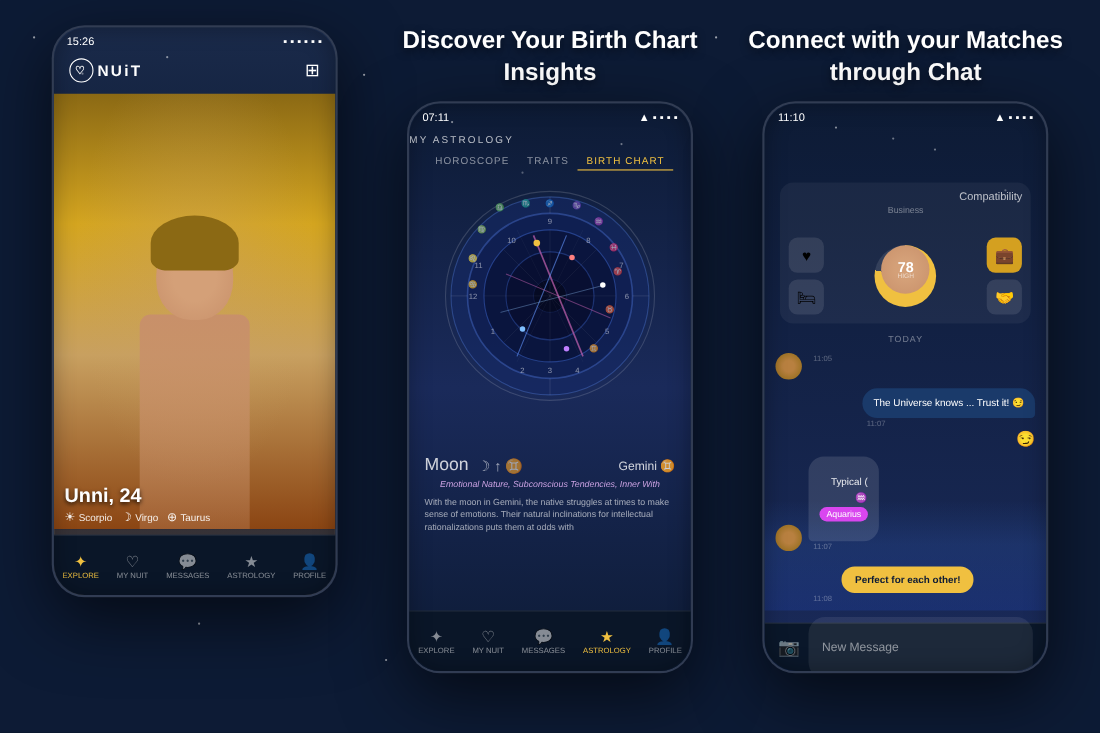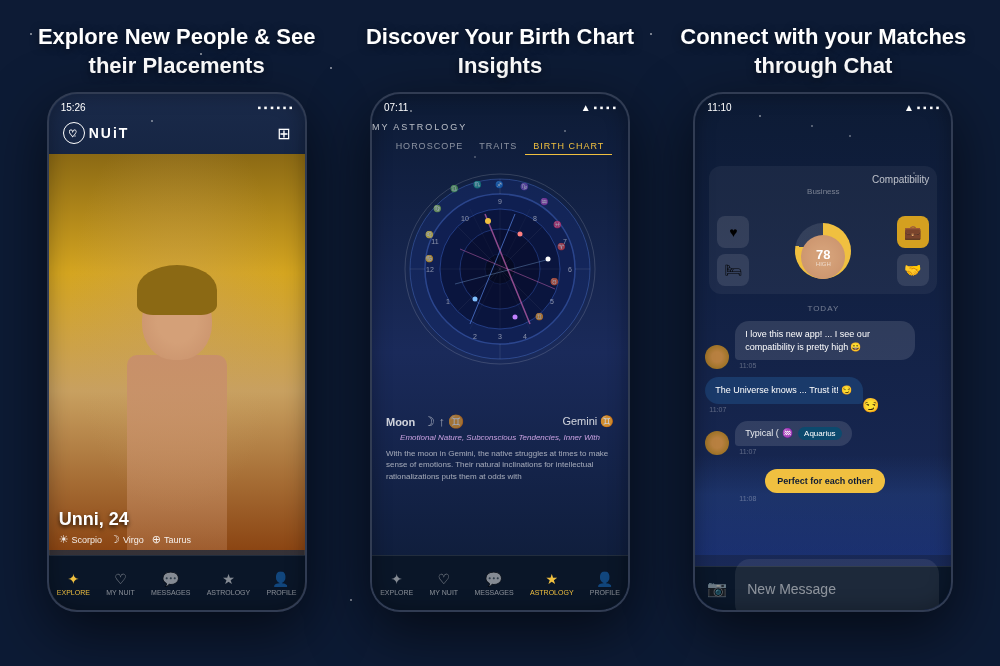--- a/index.html
+++ b/index.html
@@ -347,22 +347,22 @@
 
     .moon-row {
       display: flex;
       align-items: center;
       gap: 8px;
       margin-bottom: 4px;
     }
 
     .planet-label {
       color: rgba(255,255,255,0.8);
-      font-size: 11px;
-      font-weight: 700;
+      font-size: 16px;
+      font-weight: 400;
     }
 
     .planet-symbol {
       color: rgba(255,255,255,0.6);
       font-size: 13px;
     }
 
     .sign-label {
       color: rgba(255,255,255,0.8);
       font-size: 11px;
@@ -491,21 +491,21 @@
       flex-direction: column;
       align-items: center;
     }
 
     .compat-avatar-ring {
       width: 56px;
       height: 56px;
       border-radius: 50%;
       background: conic-gradient(#f0c040 0% 78%, rgba(255,255,255,0.1) 78% 100%);
       display: flex;
-      align-items: flex-end;
+      align-items: flex-start;
       justify-content: center;
     }
 
     .compat-avatar-inner {
       width: 44px;
       height: 44px;
       border-radius: 50%;
       background: radial-gradient(circle, #d4a078 30%, #c8906a 100%);
       display: flex;
       align-items: center;
@@ -561,21 +561,21 @@
       color: rgba(255,255,255,0.4);
       font-size: 8px;
       text-transform: uppercase;
       letter-spacing: 1px;
       margin-bottom: 8px;
     }
 
     .msg-bubble {
       margin-bottom: 8px;
       display: flex;
-      flex-direction: row;
+      flex-direction: column;
     }
 
     .msg-bubble.received {
       align-items: flex-start;
       flex-direction: row;
       gap: 6px;
     }
 
     .msg-bubble.sent {
       align-items: flex-end;
@@ -619,33 +619,34 @@
       font-size: 14px;
       margin-top: 2px;
       text-align: right;
     }
 
     
     .aquarius-msg {
       background: rgba(255,255,255,0.12);
       color: white;
       font-size: 9px;
-      padding: 6px 10px;
+      padding: 18px 10px;
       border-radius: 14px 14px 14px 4px;
       display: flex;
-      align-items: center;
+      align-items: flex-end;
       gap: 4px;
+      flex-direction: column;
     }
 
     .typical-text {
       color: rgba(255,255,255,0.9);
     }
 
     .aquarius-badge {
-      background: #0c4a6e;
+      background: #d946ef;
       color: white;
       padding: 2px 6px;
       border-radius: 8px;
       font-size: 8px;
       display: flex;
       align-items: center;
       gap: 3px;
     }
 
     .perfect-match-btn {
@@ -675,21 +676,21 @@
       color: rgba(255,255,255,0.6);
       font-size: 16px;
     }
 
     .new-msg-input {
       flex: 1;
       background: rgba(255,255,255,0.08);
       border-radius: 15px;
       padding: 22px 12px;
       color: rgba(255,255,255,0.5);
-      font-size: 14px;
+      font-size: 11px;
       display: flex;
       align-items: center;
     }
 
     
     .star {
       position: absolute;
       width: 2px;
       height: 2px;
       background: white;
@@ -738,23 +739,20 @@
     <div class="star" style="top:20%;left:72%"></div>
     <div class="star" style="top:35%;left:80%"></div>
     <div class="star" style="top:15%;left:90%"></div>
     <div class="star" style="top:60%;left:85%"></div>
     <div class="star" style="top:75%;left:92%"></div>
     <div class="star" style="top:88%;left:78%"></div>
     <div class="star" style="top:45%;left:95%"></div>
   </div>
 
   <div class="screenshot-panel">
-    <div class="panel-title">Explore New
-People &amp; See their
-Placements</div>
     <div class="phone-frame">
       <div class="phone1-bg"></div>
 
       <div class="star" style="top:8%;left:10%;opacity:0.4"></div>
       <div class="star" style="top:12%;left:80%;opacity:0.4"></div>
       <div class="star" style="top:20%;left:50%;opacity:0.3"></div>
       <div class="star" style="top:5%;left:40%;opacity:0.5"></div>
       <div class="star" style="top:15%;left:20%;opacity:0.4"></div>
       <div class="star" style="top:18%;left:70%;opacity:0.3"></div>
 
@@ -996,21 +994,20 @@
           </div>
         </div>
       </div>
 
       <div class="chat-messages">
         <div class="today-label">TODAY</div>
 
         <div class="msg-bubble received">
           <div class="msg-avatar"></div>
           <div class="msg-content">
-            <div class="msg-text">I love this new app! ... I see our compatibility is pretty high 😀</div>
             <div class="msg-time">11:05</div>
           </div>
         </div>
 
         <div class="msg-bubble sent">
           <div class="msg-content">
             <div class="msg-text sent-text">The Universe knows ... Trust it! 😏</div>
             <div class="msg-time">11:07</div>
           </div>
           <div class="msg-emoji">😏</div>

